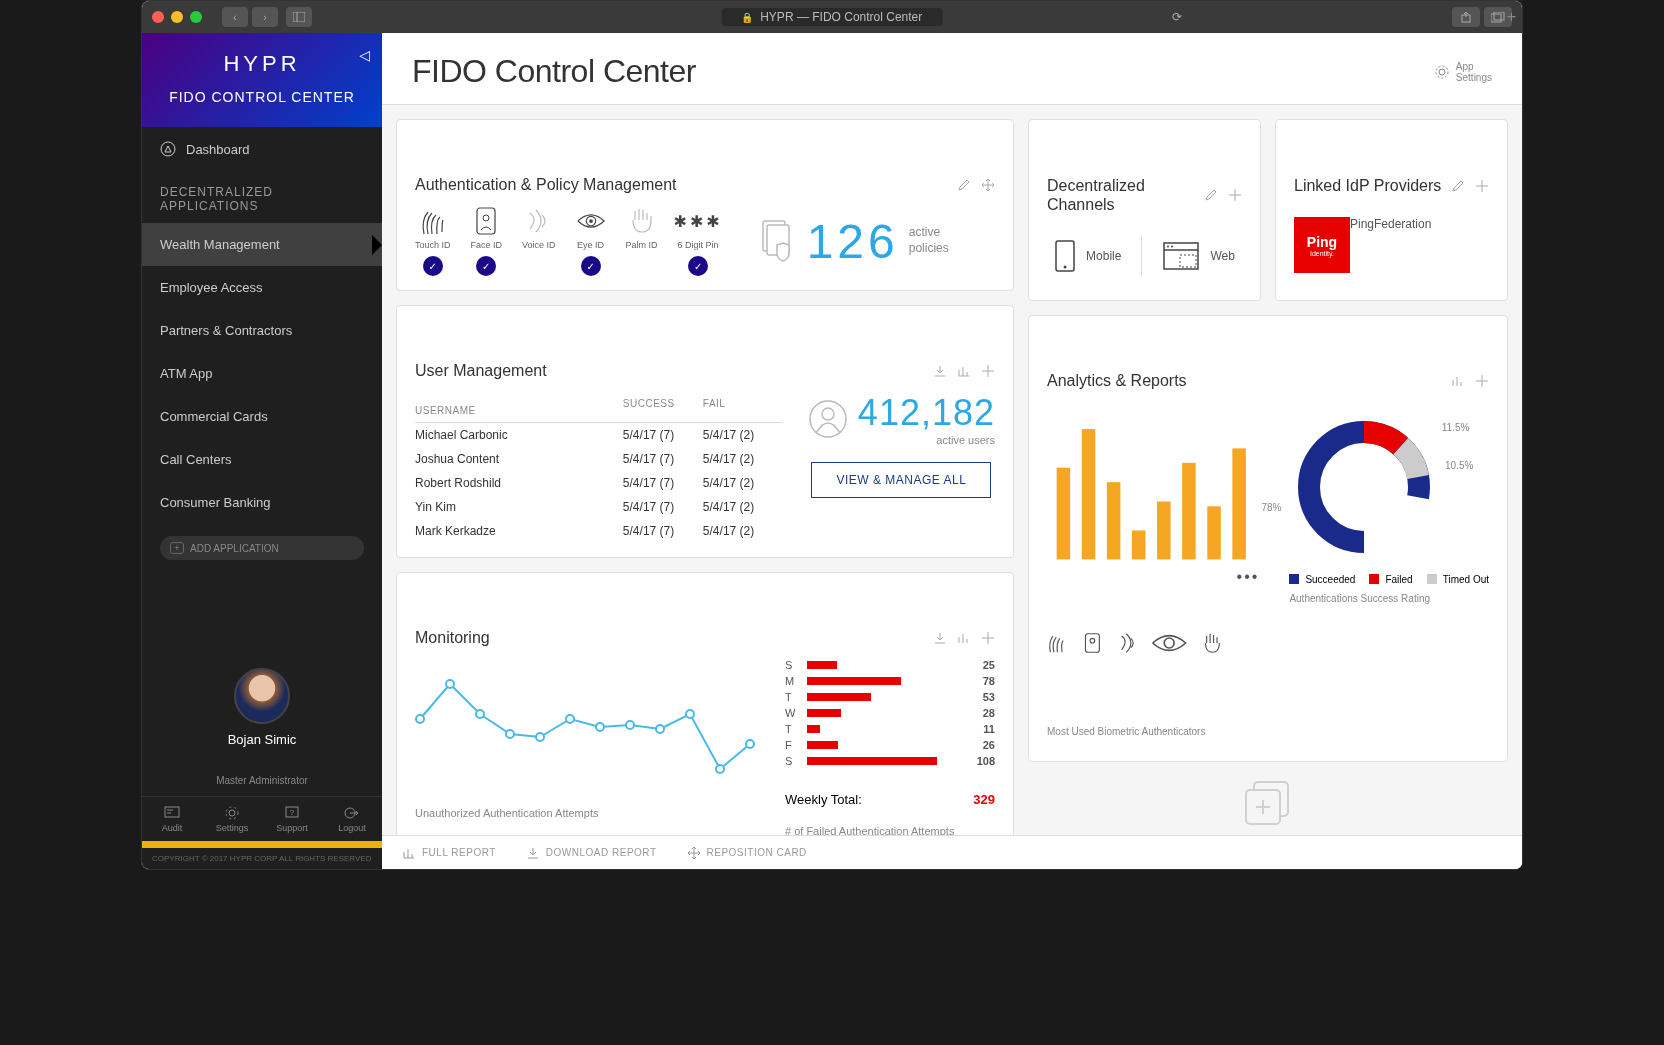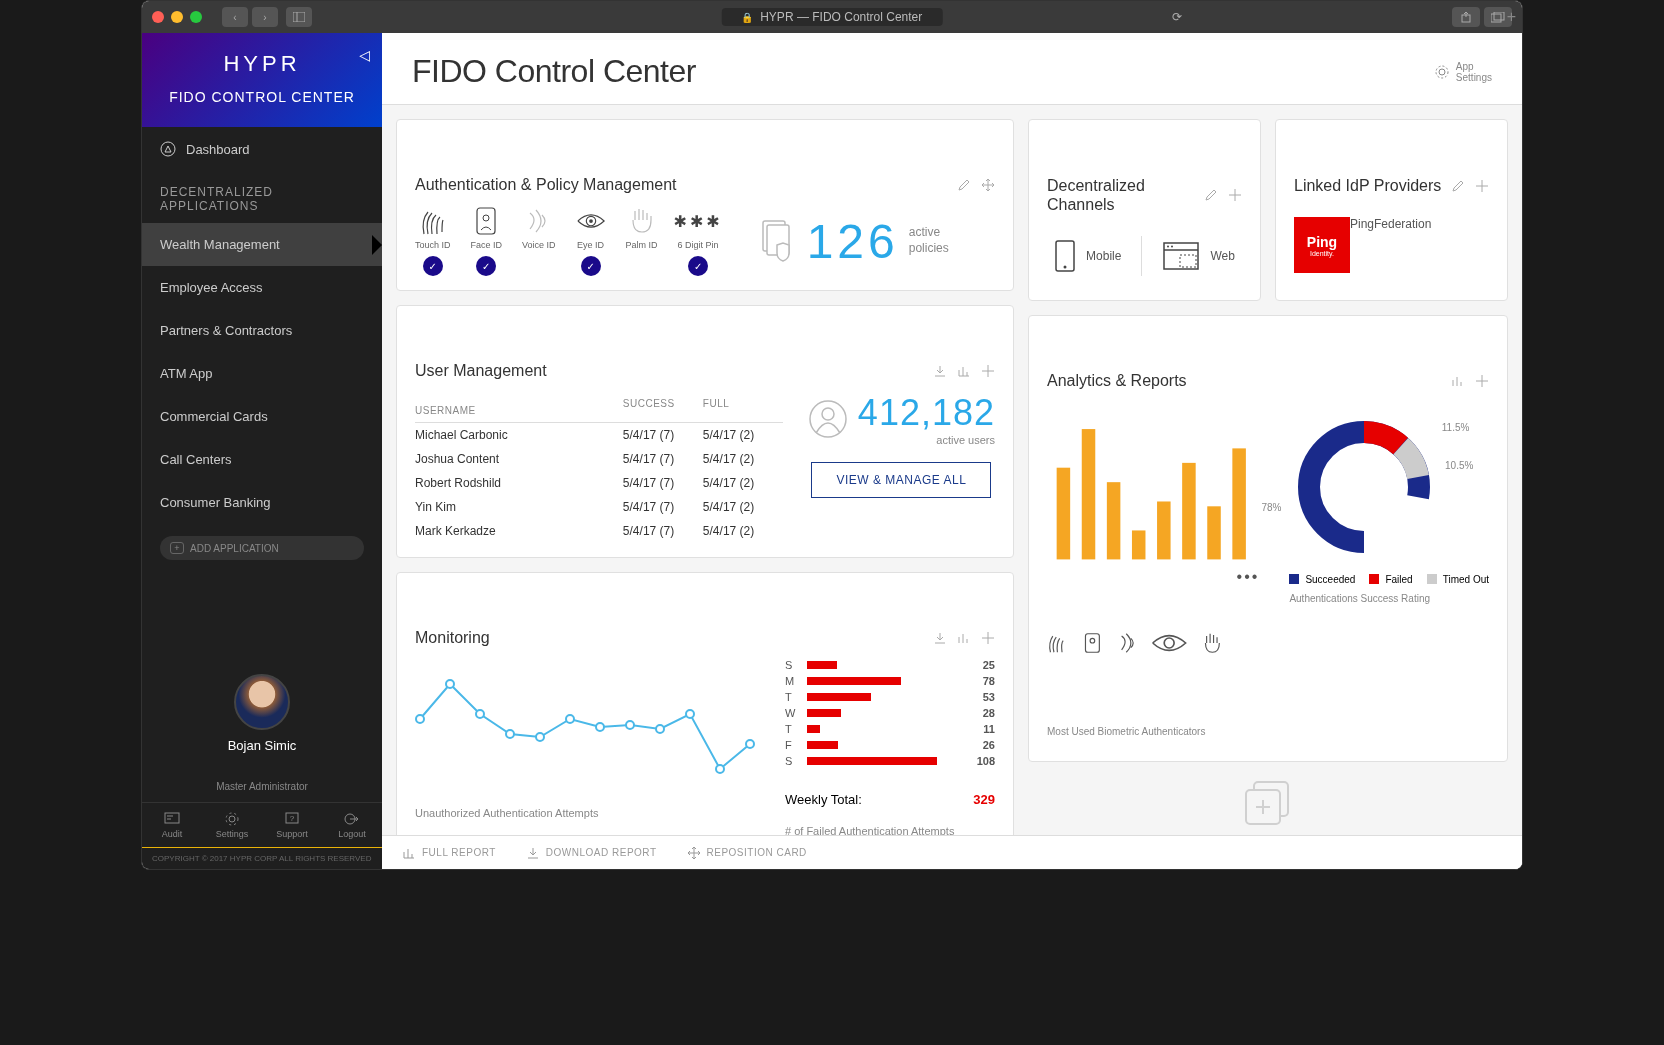--- a/index.html
+++ b/index.html
@@ -30,21 +30,21 @@
 .nav-heading{padding:14px 18px 10px;font-size:12px;color:#999;letter-spacing:1px;}
 .add-app{margin:12px 18px;padding:6px 10px;background:#333;border-radius:14px;font-size:10px;color:#888;display:flex;align-items:center;gap:6px;cursor:pointer;}
 .add-app-icon{border:1px solid #666;width:14px;height:12px;border-radius:3px;display:flex;align-items:center;justify-content:center;font-size:9px;}
 .user-block{text-align:center;padding:10px 0;}
 .avatar{width:56px;height:56px;border-radius:50%;background:radial-gradient(circle at 50% 35%,#e8c5a8 30%,#8a5a3a 32%,#1a2a5a 55%);margin:0 auto 8px;border:2px solid #444;}
 .user-name{font-size:13px;color:#fff;}
 .user-role{font-size:10px;color:#888;margin-top:28px;}
 .foot-nav{display:flex;border-top:1px solid #333;}
 .foot-item{flex:1;text-align:center;padding:8px 0;font-size:9px;color:#888;cursor:pointer;}
 .foot-item svg{display:block;margin:0 auto 2px;}
-.copyright{font-size:8px;color:#666;padding:6px 10px;border-top:1px solid #eab308;}
+.copyright{font-size:8px;color:#666;padding:6px 10px;border-top:7px solid #eab308;}
 
 .main{flex:1;display:flex;flex-direction:column;background:#f5f5f5;overflow:hidden;}
 .main-header{padding:20px 30px 14px;display:flex;align-items:center;border-bottom:1px solid #ddd;background:#fff;}
 .main-title{font-size:32px;font-weight:300;color:#333;letter-spacing:-0.5px;}
 .app-settings{margin-left:auto;display:flex;align-items:center;gap:6px;color:#888;font-size:10px;cursor:pointer;}
 
 .content{display:flex;gap:14px;padding:14px;flex:1;overflow:auto;}
 .col-left{flex:1;display:flex;flex-direction:column;gap:14px;}
 .col-right{width:480px;display:flex;flex-direction:column;gap:14px;}
 .row{display:flex;gap:14px;}
@@ -349,21 +349,21 @@
                       <path d="M7 1v12M1 7h12" stroke="#aaa" fill="none"></path>
                     </svg>
                   </span>
               </div>
             </div>
             <div class="um-body">
               <div class="um-table">
                 <div class="um-th">
                   <span>USERNAME</span>
                   <span>SUCCESS</span>
-                  <span>FULL</span>
+                  <span>FAIL</span>
                 </div>
                 <div id="um-rows">
                     <div class="um-row">
                       <span>Michael Carbonic</span>
                       <span>5/4/17 (7)</span>
                       <span>5/4/17 (2)</span>
                     </div>
                     <div class="um-row">
                       <span>Joshua Content</span>
                       <span>5/4/17 (7)</span>

